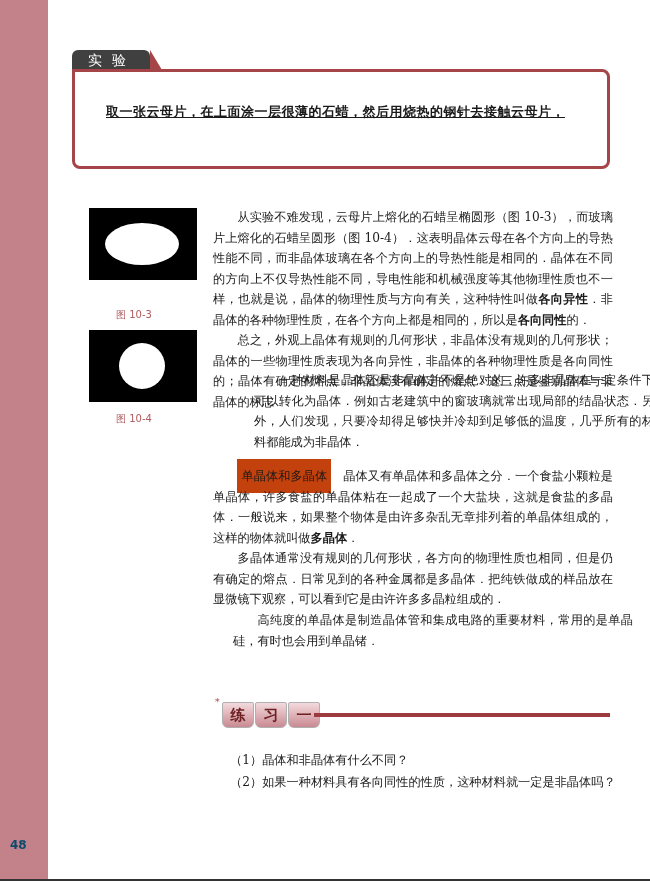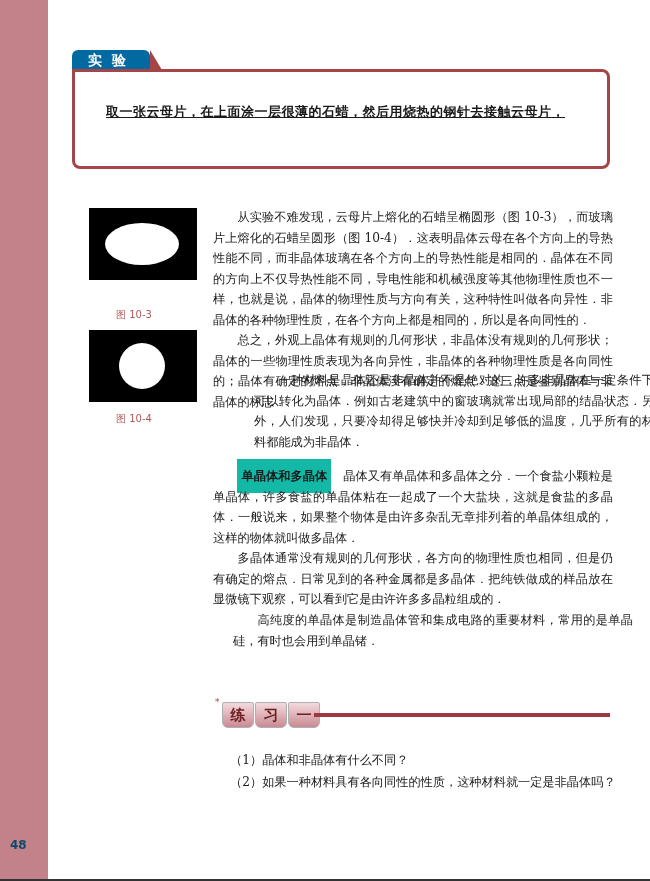--- a/index.html
+++ b/index.html
@@ -3,22 +3,22 @@
 <meta charset="utf-8">
 <style>
   html, body { margin:0; padding:0; }
   body { width:650px; height:881px; position:relative; background:#ffffff; overflow:hidden;
          font-family:"DejaVu Serif","Liberation Serif",serif; color:#1a1a1a; }
   .margin-strip { position:absolute; left:0; top:0; width:48px; height:881px; background:#c38189; }
   .page-number { position:absolute; left:10px; top:838px; font-family:"DejaVu Sans","Liberation Sans",sans-serif;
                  font-size:12px; font-weight:bold; color:#0c4a6e; }
   .bottom-rule { position:absolute; left:0; top:879px; width:650px; height:2px; background:#333; }
 
-  .exp-tab { position:absolute; left:72px; top:50px; width:78px; height:20px; background:#0369a1;
-             border-radius:6px 6px 0 0; color:#fff; font-size:14px; font-weight:bold; letter-spacing:10px;
+  .exp-tab { position:absolute; left:72px; top:50px; width:78px; height:20px; background:#404040;
+             border-radius:6px 6px 0 0; color:#fff; font-size:14px; font-weight:normal; letter-spacing:10px;
              padding-left:16px; box-sizing:border-box; line-height:20px; }
   .exp-tab::after { content:""; position:absolute; right:-12px; top:0; border-left:12px solid #a64548;
                     border-top:20px solid transparent; }
   .exp-box { position:absolute; left:72px; top:69px; width:538px; height:100px; border:3px solid #a64548;
              border-radius:0 8px 8px 8px; box-sizing:border-box; }
   .exp-text { position:absolute; left:80px; top:99px; width:525px; font-size:13px; line-height:25px;
               font-weight:bold; letter-spacing:0.5px;text-decoration:underline; }
   .indent { text-indent:2em; }
 
   .fig { position:absolute; left:89px; background:#000; width:108px; height:72px; }
@@ -31,22 +31,22 @@
   .cap2 { top:412px; }
 
   .body-text { position:absolute; left:213px; width:400px; font-size:12.2px; line-height:20.6px; text-align:justify; }
   .p1 { top:207px; }
   .p2 { top:330px; }
   .p3 { top:370px;margin-left:41px; }
   .p4 { top:466px; }
   .p5 { top:548px; }
   .p6 { top:610px;margin-left:20px; }
   .para { margin:0; text-indent:2em; }
-  b { font-weight:normal; }
-  .heading-tag { background:#14b8a6; font-weight:bold; padding:10px 4px; margin-right:12px; }
+  b { font-weight:bold; }
+  .heading-tag { background:#c2410c; font-weight:normal; padding:10px 4px; margin-right:12px; }
 
   .ex-star { position:absolute; left:215px; top:697px; font-size:9px; color:#a64548; }
   .ex-tabs { position:absolute; left:222px; top:702px; display:flex; }
   .ex-tab { width:30px; height:24px; margin-right:1px; background:linear-gradient(#f3dadd,#c98a92);
             border:1px solid #b0b0b0; border-radius:2px 2px 6px 6px; font-size:15px; font-weight:bold;
             text-align:center; line-height:24px; color:#6e2022; font-family:"DejaVu Sans","Liberation Sans",sans-serif; }
   .ex-rule { position:absolute; left:314px; top:713px; width:296px; height:4px; background:#9c3a3f; }
   .questions { position:absolute; left:230px; top:749px; font-size:12.2px; line-height:22px; }
   .questions div { margin:0; }
 </style>

